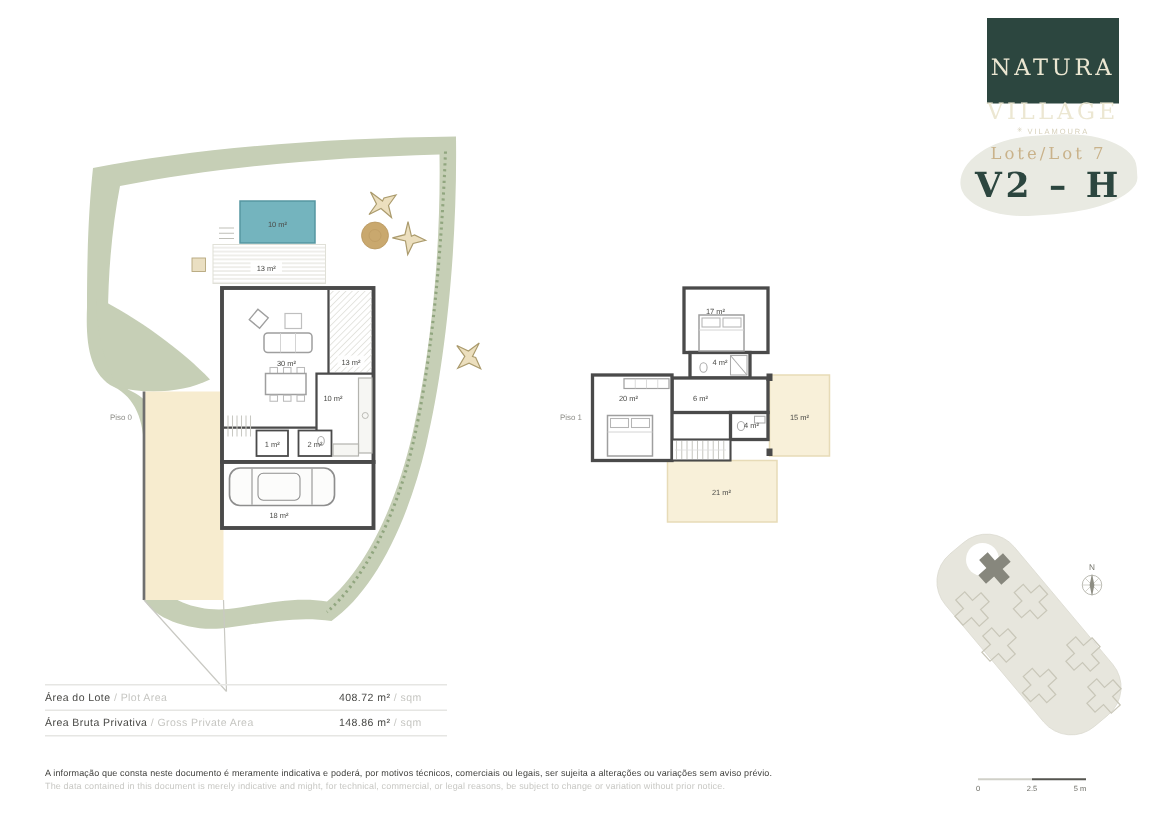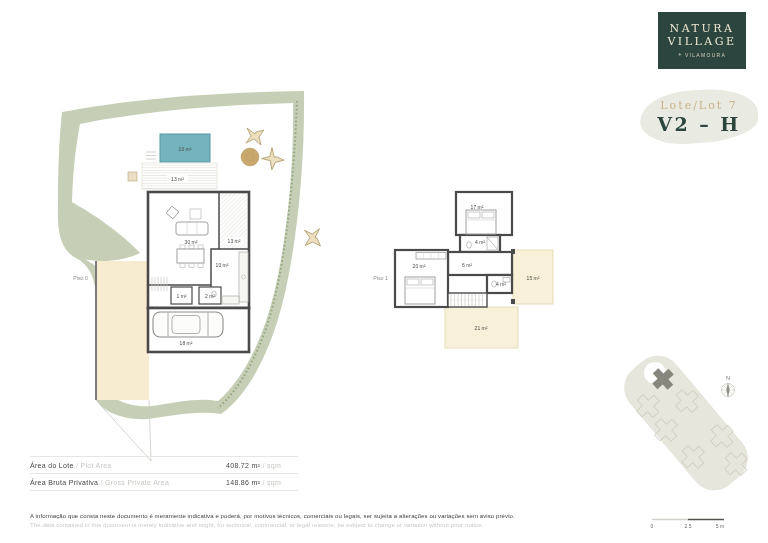--- a/index.html
+++ b/index.html
@@ -3,32 +3,32 @@
 <meta charset="utf-8">
 <style>
   html,body{margin:0;padding:0;background:#fff;}
   .page{position:relative;width:768px;height:543px;background:#ffffff;overflow:hidden;
         font-family:"Liberation Sans",sans-serif;}
   .abs{position:absolute;}
 
   
   .logo{position:absolute;left:658px;top:12px;width:88px;height:57px;background:#2c463f;
         color:#ece7d2;text-align:center;padding-top:11px;box-sizing:border-box;}
-  .logo-name{font-family:"DejaVu Serif",serif;font-size:11px;letter-spacing:2.5px;line-height:12.5px;}
+  .logo-name{font-family:"DejaVu Serif",serif;font-size:15px;letter-spacing:2.5px;line-height:12.5px;margin-top:16px;}
   .logo-sub{margin-top:4px;font-size:5px;letter-spacing:1.3px;color:#d6d0ba;}
   .mark{font-size:4.5px;margin-right:2px;vertical-align:1px;}
 
   
   .badge{position:absolute;left:640px;top:90px;width:118px;height:53px;display:flex;
          flex-direction:column;align-items:center;justify-content:center;}
   .badge-blob{position:absolute;inset:0;background:#e9eae2;
               border-radius:48% 52% 55% 45% / 62% 55% 45% 52%;transform:rotate(-4deg);}
   .badge-lot{position:relative;font-family:"DejaVu Serif",serif;font-size:11px;
              letter-spacing:2px;color:#c9b28a;}
-  .badge-unit{position:relative;font-family:"DejaVu Serif",serif;font-size:19px;font-weight:bold;
+  .badge-unit{position:relative;font-family:"DejaVu Serif",serif;font-size:23px;font-weight:bold;
               letter-spacing:2.5px;color:#2c463f;margin-top:1px;}
 
   
   .areas{position:absolute;left:30px;top:456px;width:268px;}
   .arow{display:flex;align-items:baseline;border-top:1px solid #e6e6e3;padding:5px 0 4px 0;}
   .arow.last{border-bottom:1px solid #e6e6e3;}
   .alabel{width:196px;font-size:7px;letter-spacing:0.3px;}
   .avalue{font-size:7px;letter-spacing:0.3px;}
   .t-dark{color:#474744;}
   .t-light{color:#c6c6c2;}

